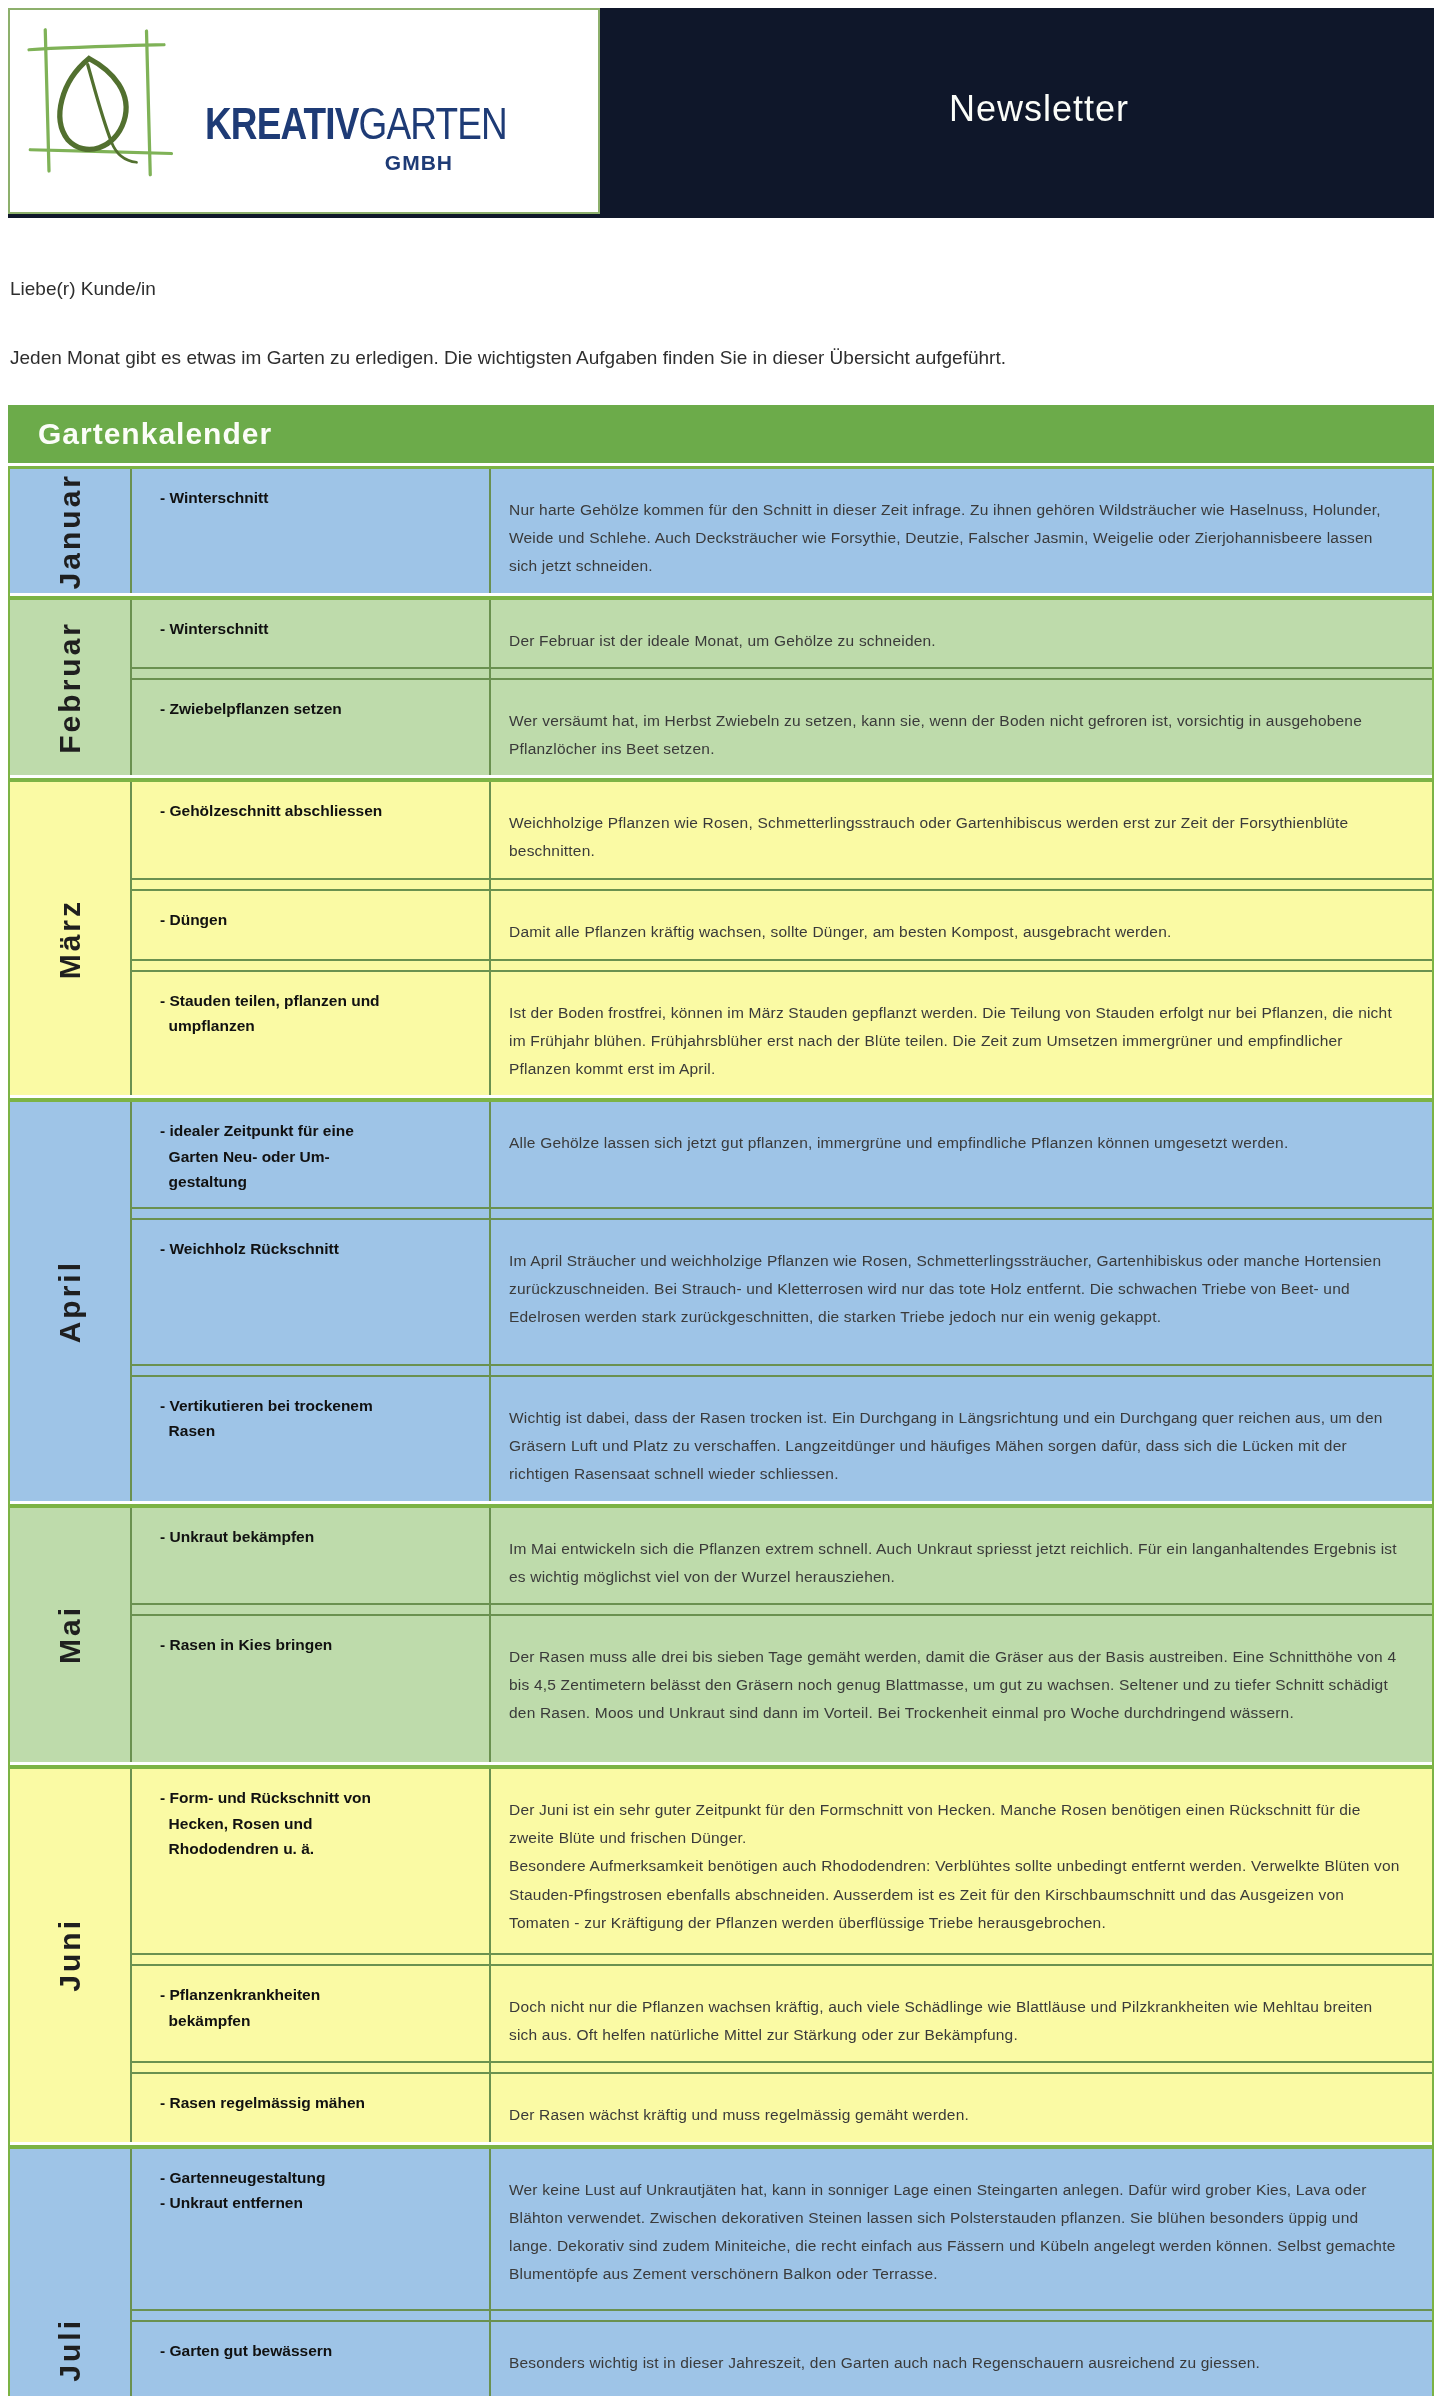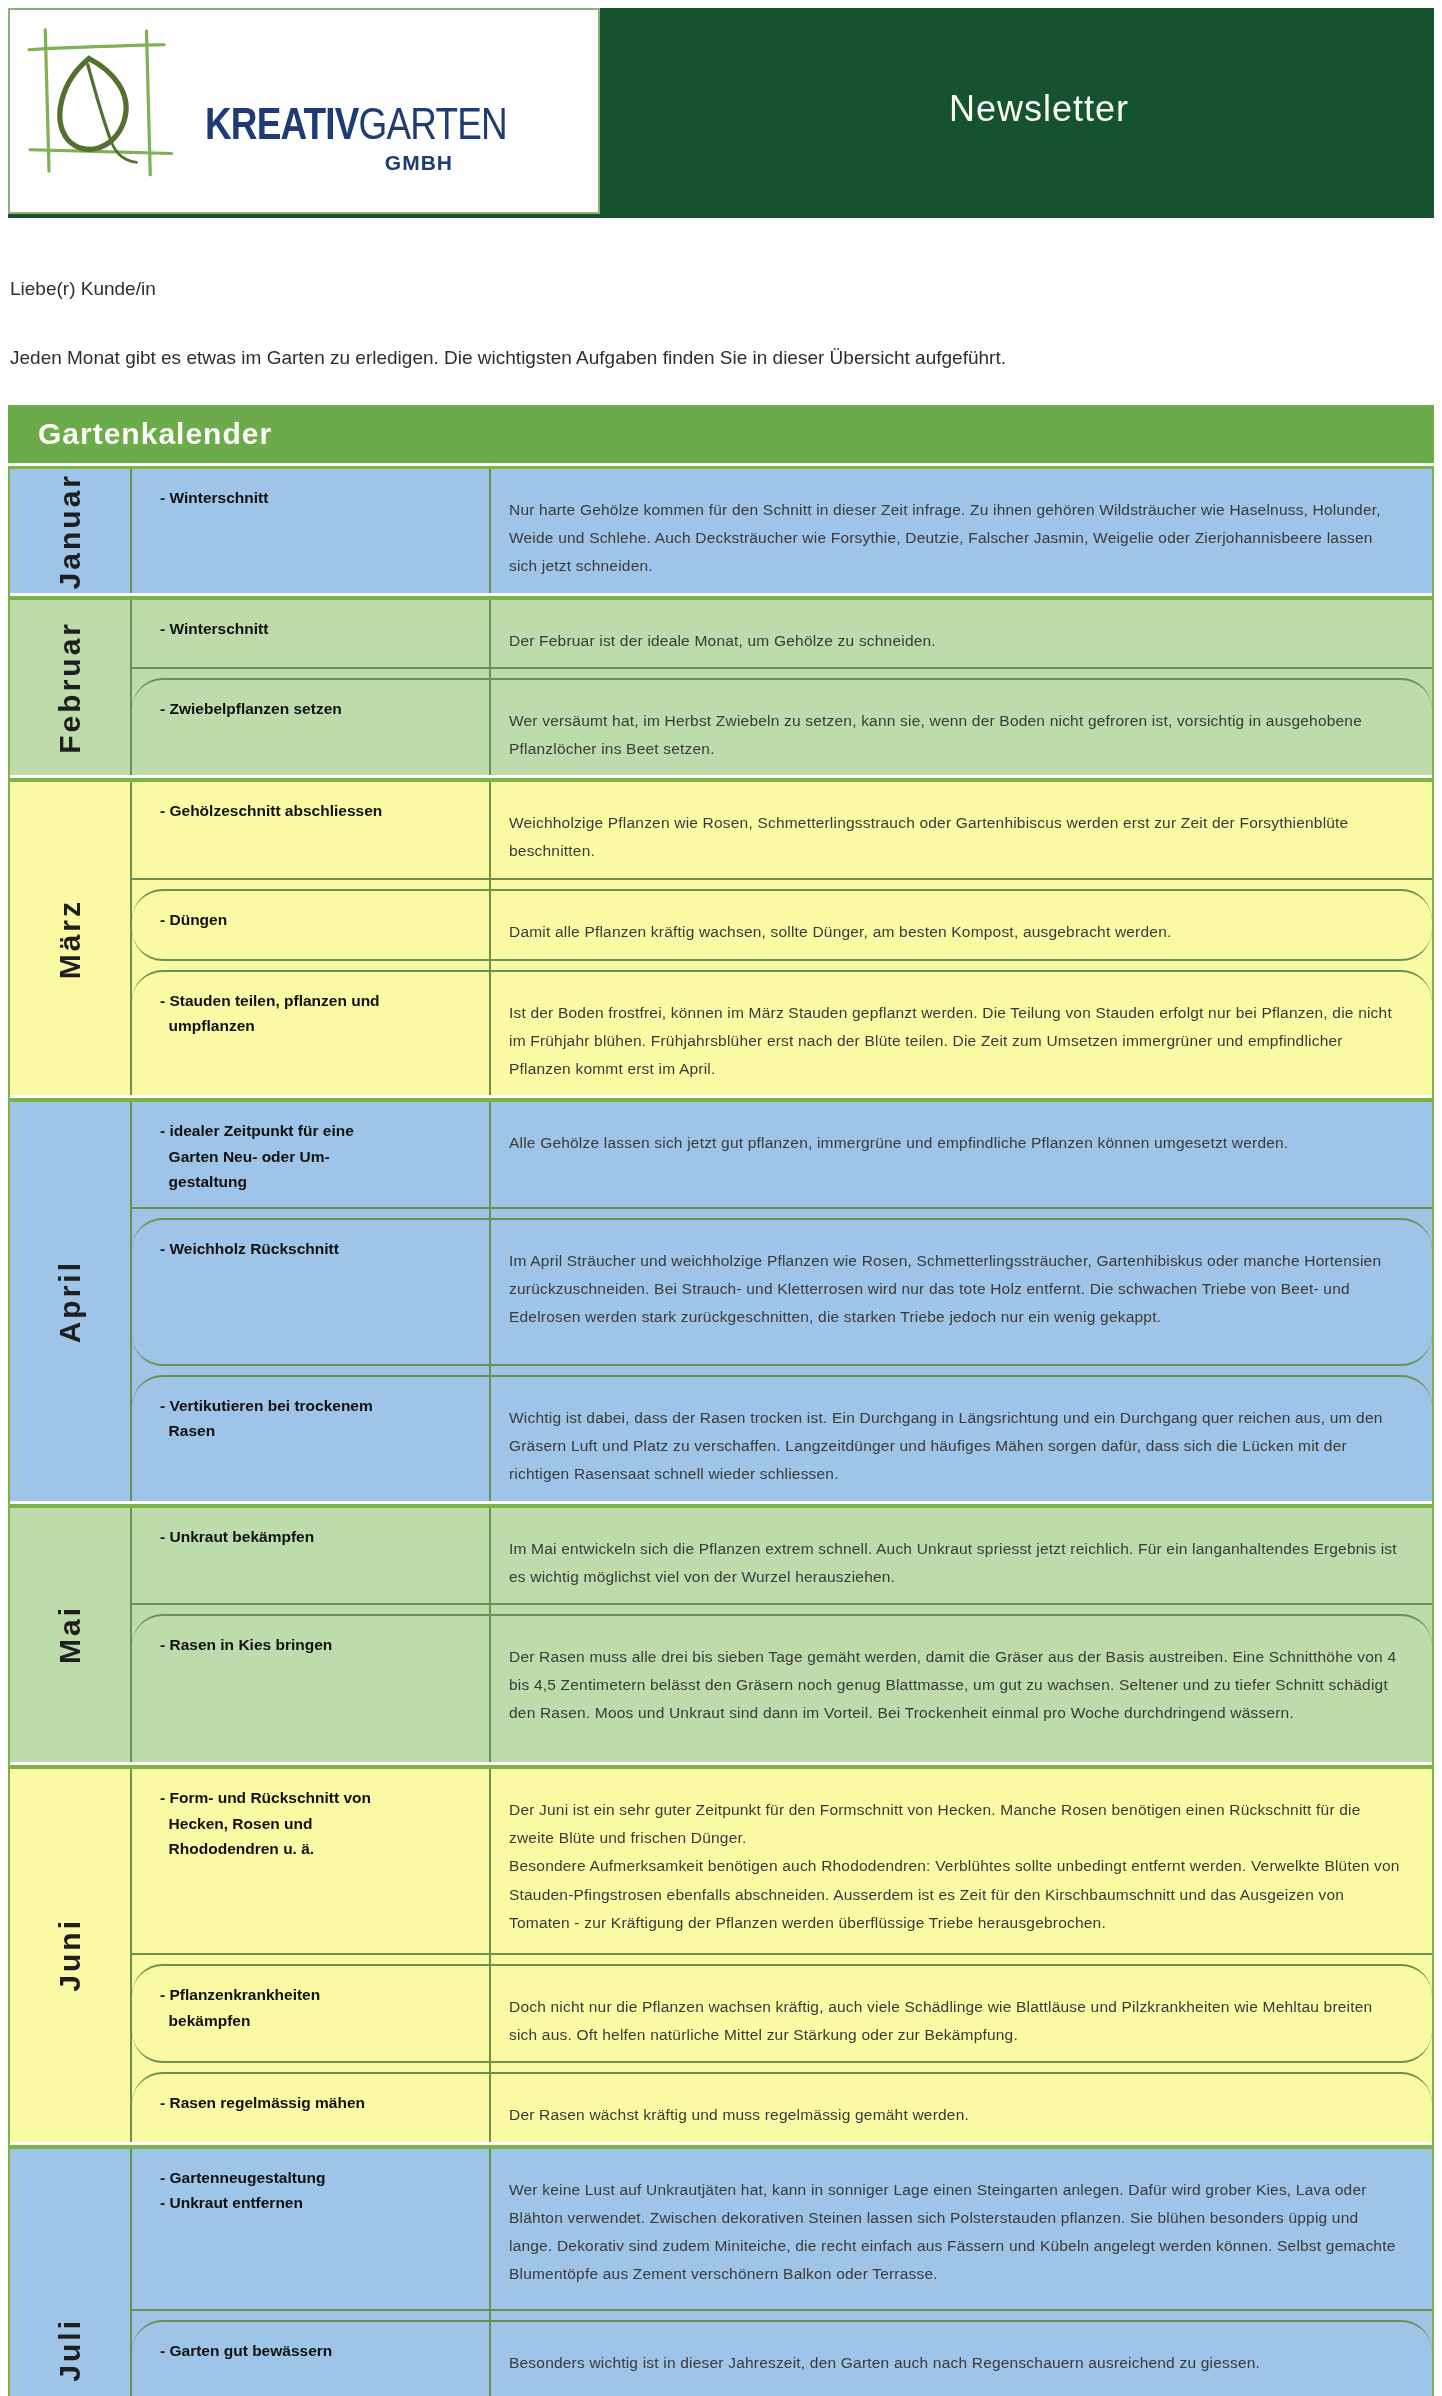--- a/index.html
+++ b/index.html
@@ -8,21 +8,21 @@
     font-family:"Liberation Sans","DejaVu Sans",sans-serif;
     color:#343434;
     -webkit-font-smoothing:antialiased;
   }
   .page{padding:8px 8px 6px 8px;}
 
   
   .header{
     position:relative;
     height:210px;
-    background:#14532d;
+    background:#0f172a;
     display:flex;
   }
   .logo-box{
     width:592px;
     height:206px;
     background:#ffffff;
     border:2px solid #8db06c;
     box-sizing:border-box;
     display:flex;
     align-items:center;
@@ -124,21 +124,21 @@
     background-image:linear-gradient(#6a9150,#6a9150);
     background-repeat:no-repeat;
     background-position:357px 0;
     background-size:2px 100%;
   }
   .row{
     display:grid;
     grid-template-columns:359px 1fr;
     box-sizing:border-box;
   }
-  .row:not(:first-child){border-top:2px solid #6a9150;border-radius:31px;}
+  .row:not(:first-child){border-top:2px solid #6a9150;}
   .row:not(:last-child){border-bottom:2px solid #6a9150;}
   .task-cell{
     padding:16px 14px 12px 28px;
     font-size:15.5px;
     font-weight:700;
     color:#111111;
     line-height:1.65;
     white-space:pre-line;
     box-sizing:border-box;
   }

